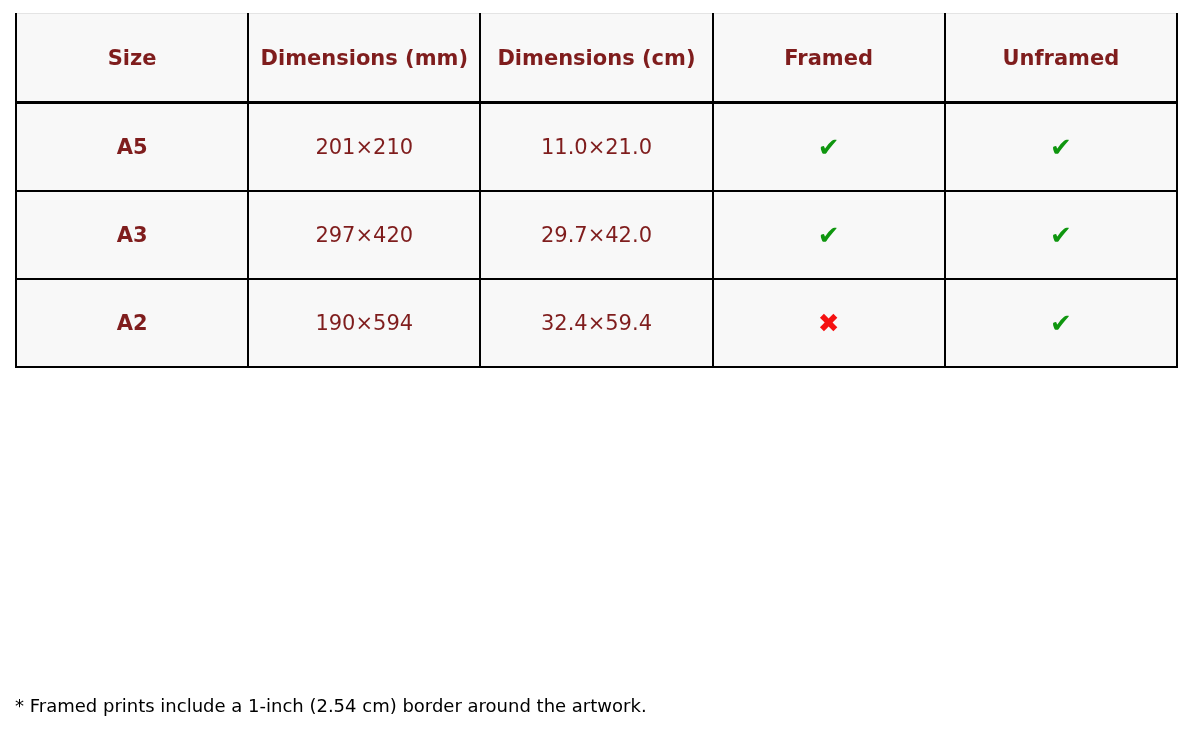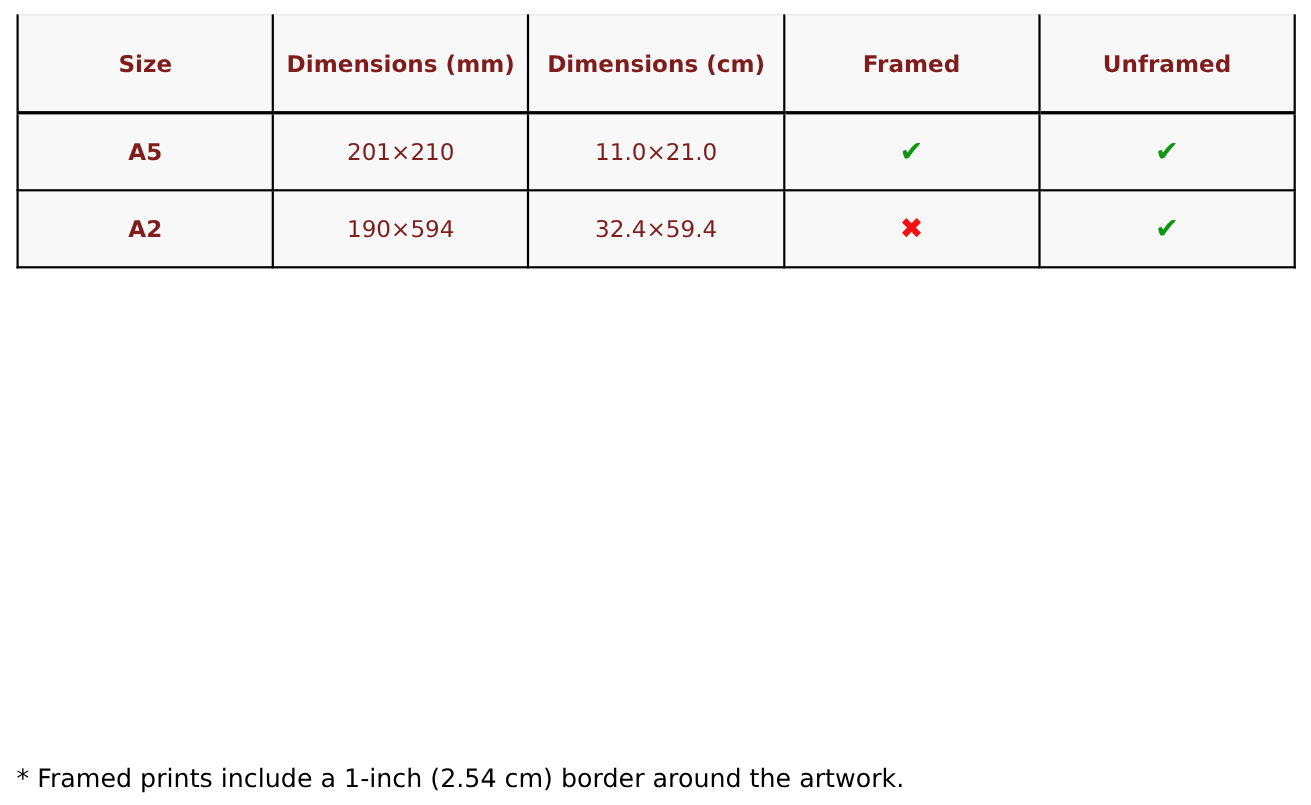--- a/index.html
+++ b/index.html
@@ -30,38 +30,38 @@
     padding: 0;
   }
   .size-chart th {
     height: 89px;
     font-size: 21px;
     font-weight: bold;
     border-top: 1px solid #e4e4e4;
     border-bottom-width: 3px;
   }
   .size-chart td {
-    height: 70px;
+    height: 88px;
     font-size: 21px;
     font-weight: normal;
   }
   .size-chart td.size-label {
     font-weight: bold;
   }
   .size-chart td.mark {
     font-size: 26px;
     font-weight: bold;
     line-height: 1;
   }
   .footnote {
     position: absolute;
     left: 15px;
     top: 694px;
     margin: 0;
-    font-size: 23px;
+    font-size: 18px;
     line-height: 1.3;
     color: #000000;
   }
 </style>
 </head>
 <body>
 
 <div class="screen">
 
   <table class="size-chart">
@@ -76,20 +76,27 @@
     </thead>
     <tbody>
       <tr>
         <td class="size-label">A5</td>
         <td>201×210</td>
         <td>11.0×21.0</td>
         <td class="mark" style="color: rgb(15, 150, 15);">✔</td>
         <td class="mark" style="color: rgb(15, 150, 15);">✔</td>
       </tr>
       <tr>
+        <td class="size-label">A3</td>
+        <td>297×420</td>
+        <td>29.7×42.0</td>
+        <td class="mark" style="color: rgb(15, 150, 15);">✔</td>
+        <td class="mark" style="color: rgb(15, 150, 15);">✔</td>
+      </tr>
+      <tr>
         <td class="size-label">A2</td>
         <td>190×594</td>
         <td>32.4×59.4</td>
         <td class="mark" style="color: rgb(245, 17, 17);">✖</td>
         <td class="mark" style="color: rgb(15, 150, 15);">✔</td>
       </tr>
     </tbody>
   </table>
 
   <p class="footnote">* Framed prints include a 1-inch (2.54 cm) border around the artwork.</p>

